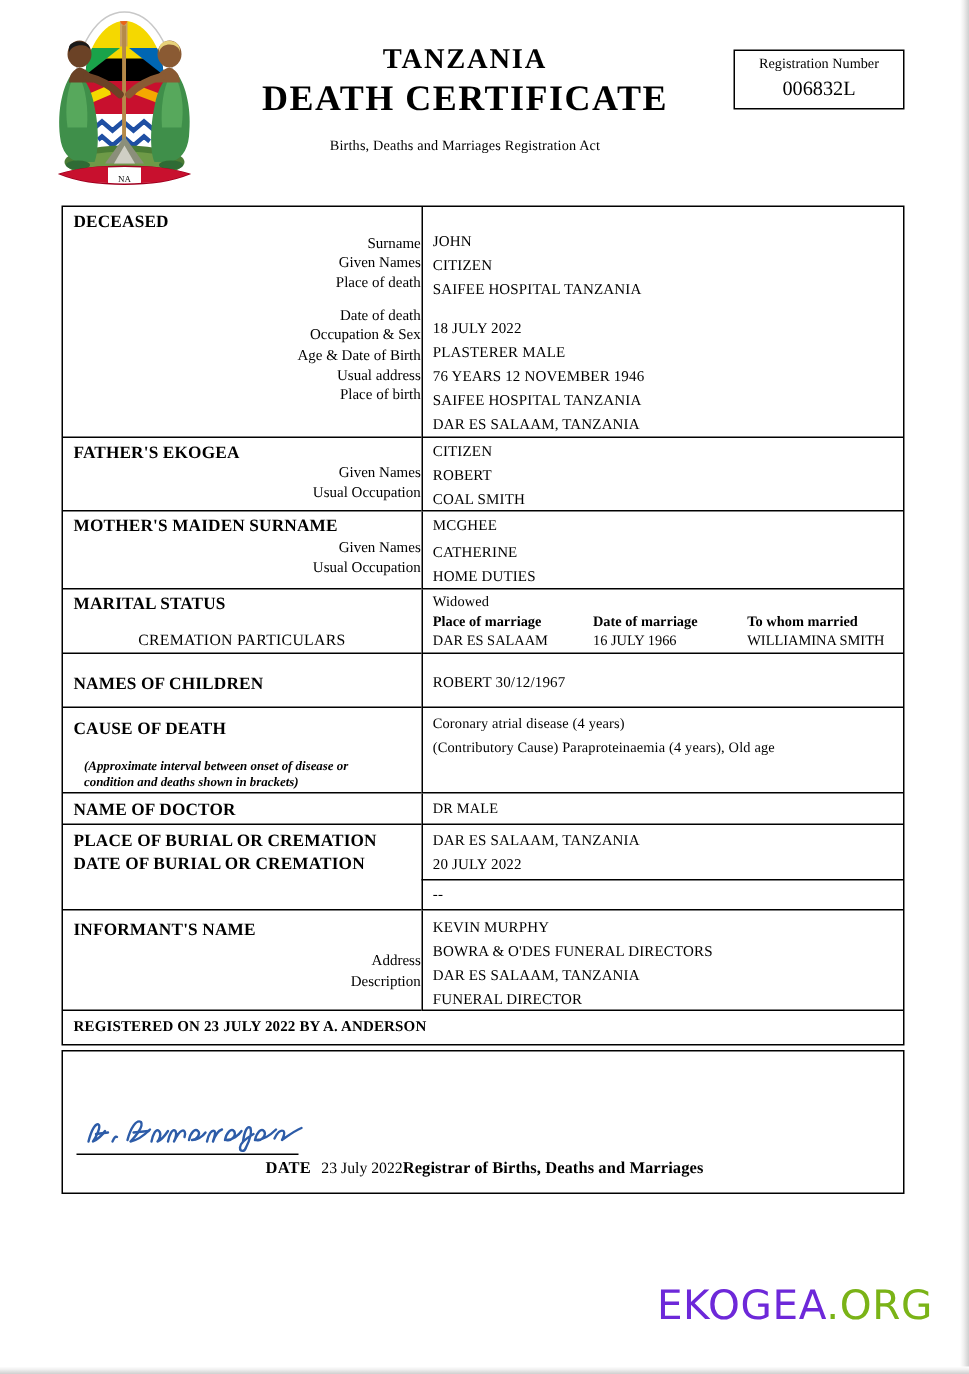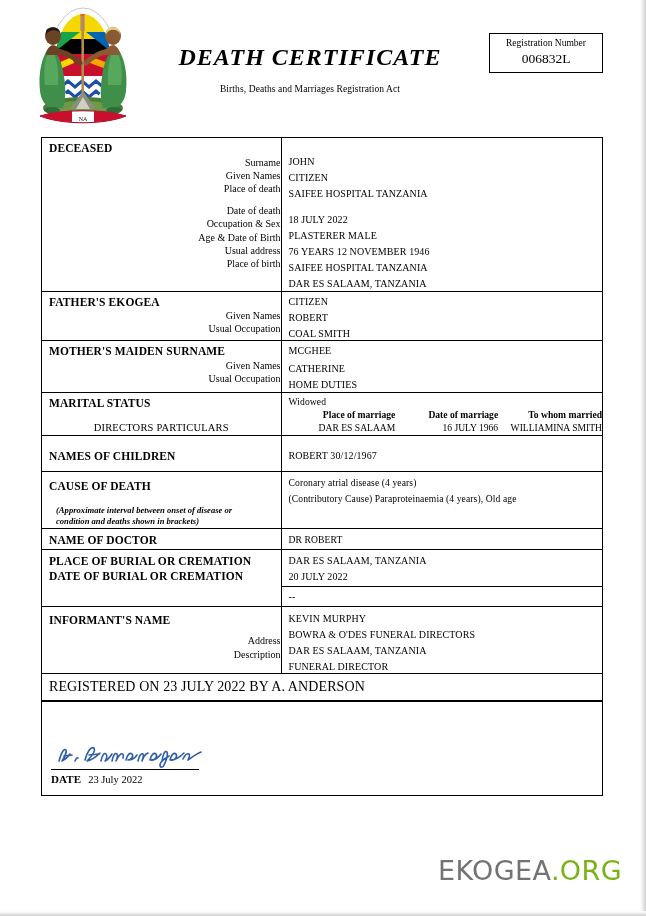--- a/index.html
+++ b/index.html
@@ -57,23 +57,22 @@
   .title-main1 {
     font-size: 19px;
     font-weight: bold;
     letter-spacing: 1.2px;
     line-height: 1.1;
   }
   .title-main2 {
     font-size: 24px;
     font-weight: bold;
     letter-spacing: 1.0px;
-    margin-top: 14px;
+    margin-top: 2px;
     line-height: 1.1;
-    font-style: italic;
   }
   .title-sub {
     font-size: 9.5px;
     margin-top: 14px;
     letter-spacing: 0.1px;
   }
   .regbox {
     position: absolute;
     left: 489px; top: 33px;
     width: 114px;
@@ -145,29 +144,29 @@
     letter-spacing: 0.1px;
   }
   .val-sm { font-size: 9.6px; }
   .gap { height: 9px; }
 
   .mp-grid {
     display: flex;
     padding: 1px 0 0 7px;
     font-size: 9.6px;
   }
-  .mp-col { line-height: 1.35; text-align: right; }
+  .mp-col { line-height: 1.35; }
   .mp-c1 { width: 108px; }
   .mp-c2 { width: 104px; }
   .mp-c3 { width: 105px; }
   .mp-head { font-weight: bold; }
 
   .registered {
-    font-size: 14px;
-    font-weight: normal;
+    font-size: 10px;
+    font-weight: bold;
     padding: 5px 0 6px 7px;
     letter-spacing: 0.1px;
   }
 
   
   .certify {
     position: absolute;
     left: 41px; top: 700px;
     width: 562px;
     height: 96px;
@@ -190,21 +189,21 @@
     position: absolute;
     left: 9px; top: 68px;
     width: 148px;
     border-top: 1.3px solid #000;
   }
   .date-row {
     position: absolute;
     left: 9px; top: 72px;
     width: 544px;
     display: flex;
-    justify-content: flex-start;
+    justify-content: center;
     align-items: baseline;
   }
   .date-label {
     font-size: 11px;
     font-weight: bold;
     letter-spacing: 0.1px;
   }
   .date-value {
     font-size: 10.5px;
     padding-left: 7px;
@@ -217,21 +216,21 @@
 
   
   .footer-logo {
     position: absolute;
     right: 18px; bottom: 24px;
     font-family: "DejaVu Sans", "Liberation Sans", sans-serif;
     font-size: 27px;
     letter-spacing: 0.4px;
     white-space: nowrap;
   }
-  .logo-a { color: #737373; margin-top: 37px; }
+  .logo-a { color: #6d28d9; margin-top: 37px; }
   .logo-b { color: #7ab317; }
 </style>
 </head>
 <body>
 
 <div class="page">
 
   <div class="header">
 
     <div class="emblem">
@@ -295,20 +294,21 @@
         </g>
 
         <path d="M18 111 C40 104, 82 104, 104 111 C82 120, 40 120, 18 111 Z" fill="#ffffff" stroke="#a00020" stroke-width="1"></path>
         <path d="M18 111 C30 107, 42 106, 50 106 L50 117 C40 117, 28 115, 18 111 Z" fill="#c8102e"></path>
         <path d="M104 111 C92 107, 80 106, 72 106 L72 117 C82 117, 94 115, 104 111 Z" fill="#c8102e"></path>
         <text x="61" y="116" font-size="6" text-anchor="middle" fill="#222" font-family="serif">NA</text>
       </svg>
     </div>
 
     <div class="title-block">
+      <div class="title-main1">TANZANIA</div>
       <div class="title-main2">DEATH CERTIFICATE</div>
       <div class="title-sub">Births, Deaths and Marriages Registration Act</div>
     </div>
 
     <div class="regbox">
       <div class="regbox-label">Registration Number</div>
       <div class="regbox-value">006832L</div>
     </div>
   </div>
 
@@ -368,21 +368,21 @@
         <td class="rowline">
           <div class="val">MCGHEE</div>
           <div class="val" style="padding-top:5px">CATHERINE</div>
           <div class="val">HOME DUTIES</div>
         </td>
       </tr>
 
       <tr>
         <td class="vline rowline" style="height:42px">
           <div class="lbl-major">MARITAL STATUS</div>
-          <div class="lbl-center">DIRECTORS PARTICULARS</div>
+          <div class="lbl-center">CREMATION PARTICULARS</div>
         </td>
         <td class="rowline">
           <div class="val val-sm">Widowed</div>
           <div class="mp-grid">
             <div class="mp-col mp-c1">
               <div class="mp-head">Place of marriage</div>
               <div>DAR ES SALAAM</div>
             </div>
             <div class="mp-col mp-c2">
               <div class="mp-head">Date of marriage</div>
@@ -414,21 +414,21 @@
           <div class="val val-sm" style="padding-top:5px">Coronary atrial disease (4 years)</div>
           <div class="val val-sm">(Contributory Cause) Paraproteinaemia (4 years), Old age</div>
         </td>
       </tr>
 
       <tr>
         <td class="vline rowline" style="height:20px">
           <div class="lbl-major" style="padding-top:4px">NAME OF DOCTOR</div>
         </td>
         <td class="rowline">
-          <div class="val val-sm" style="padding-top:5px">DR ROBERT</div>
+          <div class="val val-sm" style="padding-top:5px">DR MALE</div>
         </td>
       </tr>
 
       <tr>
         <td class="vline rowline" style="height:26px" rowspan="2">
           <div class="lbl-major" style="padding-top:4px">PLACE OF BURIAL OR CREMATION</div>
           <div class="lbl-major" style="padding-top:0">DATE OF BURIAL OR CREMATION</div>
         </td>
         <td class="rowline">
           <div class="val" style="padding-top:4px">DAR ES SALAAM, TANZANIA</div>
@@ -485,20 +485,21 @@
         </g>
       </svg>
     </div>
     <div class="sig-line"></div>
 
     <div class="date-row">
       <div style="display:flex;align-items:baseline">
         <span class="date-label">DATE</span>
         <span class="date-value">23 July 2022</span>
       </div>
+      <div class="registrar">Registrar of Births, Deaths and Marriages</div>
     </div>
   </div>
 
   <div class="footer-logo">
     <span class="logo-a">EKOGEA</span><span class="logo-b">.ORG</span>
   </div>
 
 </div>
 
 <div class="page-edge-right"></div>

